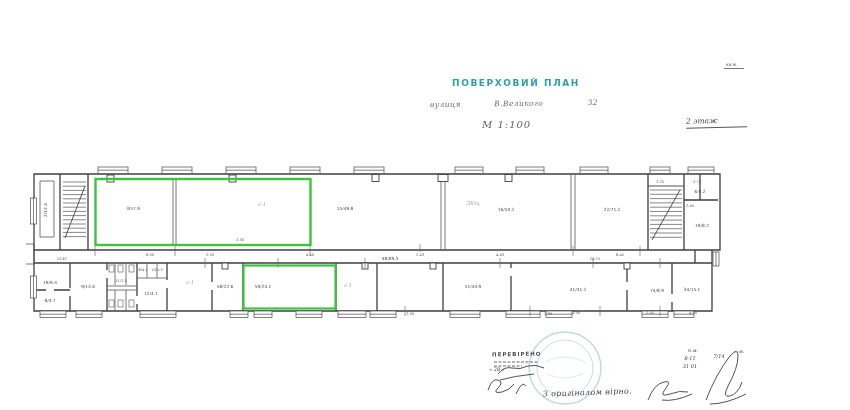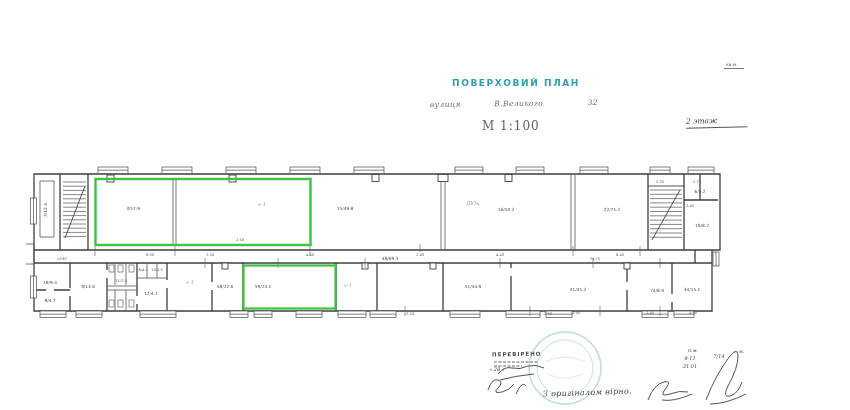--- a/index.html
+++ b/index.html
@@ -2,21 +2,21 @@
 <html><head>
 <meta charset="utf-8">
 <style>
   html,body{margin:0;padding:0;background:#fff;}
   .page{position:relative;width:850px;height:408px;background:#fff;overflow:hidden;
         font-family:"DejaVu Sans",sans-serif;}
   .title{position:absolute;left:452px;top:78px;color:#2f9ea8;font-size:9px;font-weight:bold;
          letter-spacing:1.6px;filter:blur(.3px);white-space:pre;}
   .address{position:absolute;left:430px;top:99px;color:#6b6b66;font-size:7.5px;font-style:italic;
            font-family:"DejaVu Serif",serif;letter-spacing:.4px;transform:rotate(-.8deg);white-space:pre;}
-  .scale{position:absolute;left:482px;top:119px;color:#63635e;font-size:12px;
+  .scale{position:absolute;left:482px;top:119px;color:#63635e;font-size:10px;font-style:italic;
          font-family:"DejaVu Serif",serif;letter-spacing:1px;}
   .top-note{position:absolute;left:724px;top:62px;color:#555;font-size:4.5px;
             border-bottom:1px solid #777;padding:0 6px 1px 2px;}
   .floor-note{position:absolute;left:686px;top:116px;color:#44444a;font-size:7.5px;font-style:italic;
               font-family:"DejaVu Serif",serif;border-bottom:1px solid #55555a;
               padding:0 30px 2px 0;transform:rotate(-1.2deg);}
   .stamp-reviewed{position:absolute;left:492px;top:351px;color:#4a4a50;font-size:5.5px;
                   font-weight:bold;letter-spacing:1px;transform:rotate(-1deg);}
   .certified{position:absolute;left:543px;top:388px;color:#45454c;font-size:8px;font-style:italic;
              font-family:"DejaVu Serif",serif;transform:rotate(-2deg);letter-spacing:.3px;}

